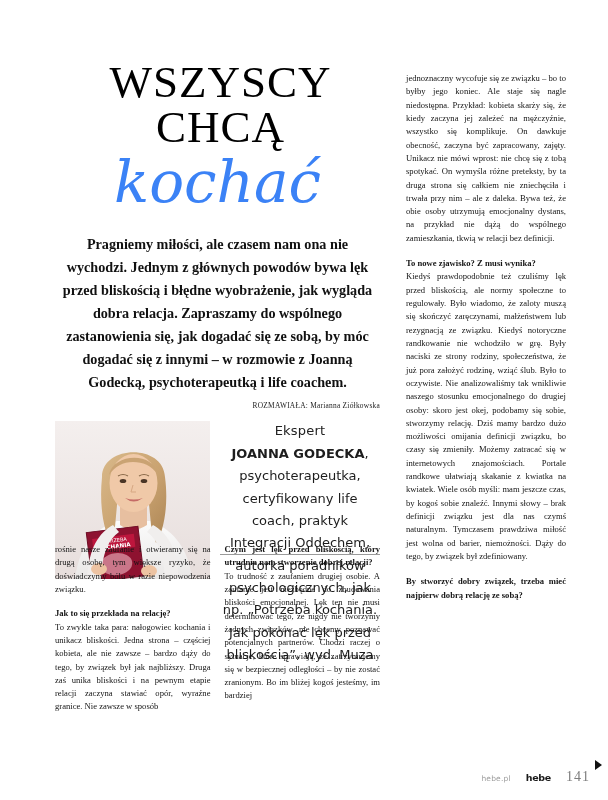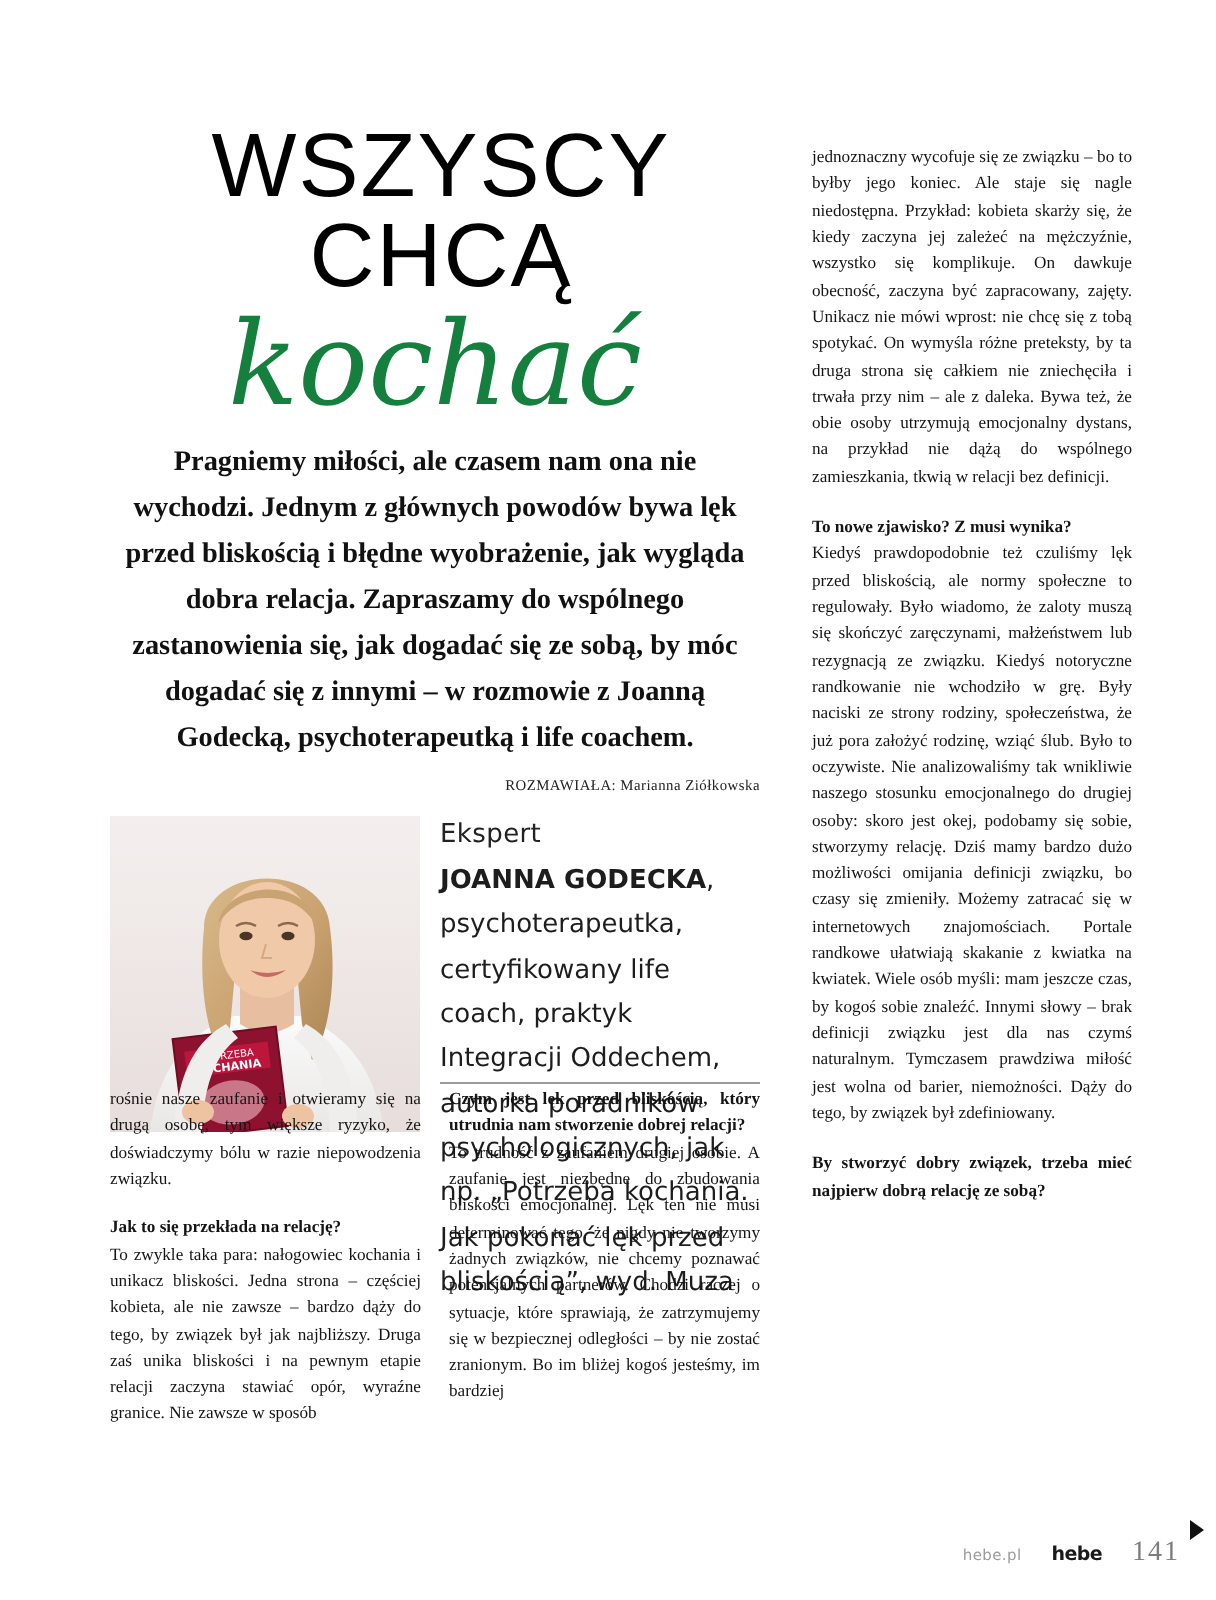--- a/index.html
+++ b/index.html
@@ -16,44 +16,44 @@
 
   
   .left-block {
     position:absolute;
     left:55px; top:60px;
     width:325px;
   }
 
   
   .headline-1 {
-    font-family:Liberation Sans, sans-serif;
+    font-family:Liberation Serif, serif;
     font-size:45px;
     line-height:1.0;
     letter-spacing:1px;
     text-align:center;
     font-weight:400;
     margin:0;
     padding-left:6px;
     color:#000;
   }
   .headline-2 {
     font-family:"DejaVu Serif", serif;
     font-style:italic;
     font-size:58px;
     line-height:1.05;
     text-align:center;
     font-weight:400;
     margin:2px 0 0 0;
-    color:#15803d;
+    color:#3b82f6;
   }
 
   
   .lead {
-    margin:7px 4px 0 4px;
+    margin:20px 4px 0 4px;
     text-align:center;
     font-size:14.2px;
     line-height:1.62;
     font-weight:700;
     color:#111;
   }
   .byline {
     margin-top:7px;
     text-align:right;
     font-size:7.4px;
@@ -72,21 +72,21 @@
     width:155px; height:158px;
     overflow:hidden;
     background:#efe9e7;
   }
   .photo svg { display:block; }
 
   .expert {
     position:absolute;
     left:165px; top:2px;
     width:160px;
-    text-align:left;
+    text-align:center;
     font-family:"DejaVu Sans", sans-serif;
   }
   .expert-title {
     font-size:13px;
     font-weight:400;
     letter-spacing:0.2px;
     color:#222;
     margin-bottom:5px;
   }
   .expert-body {

